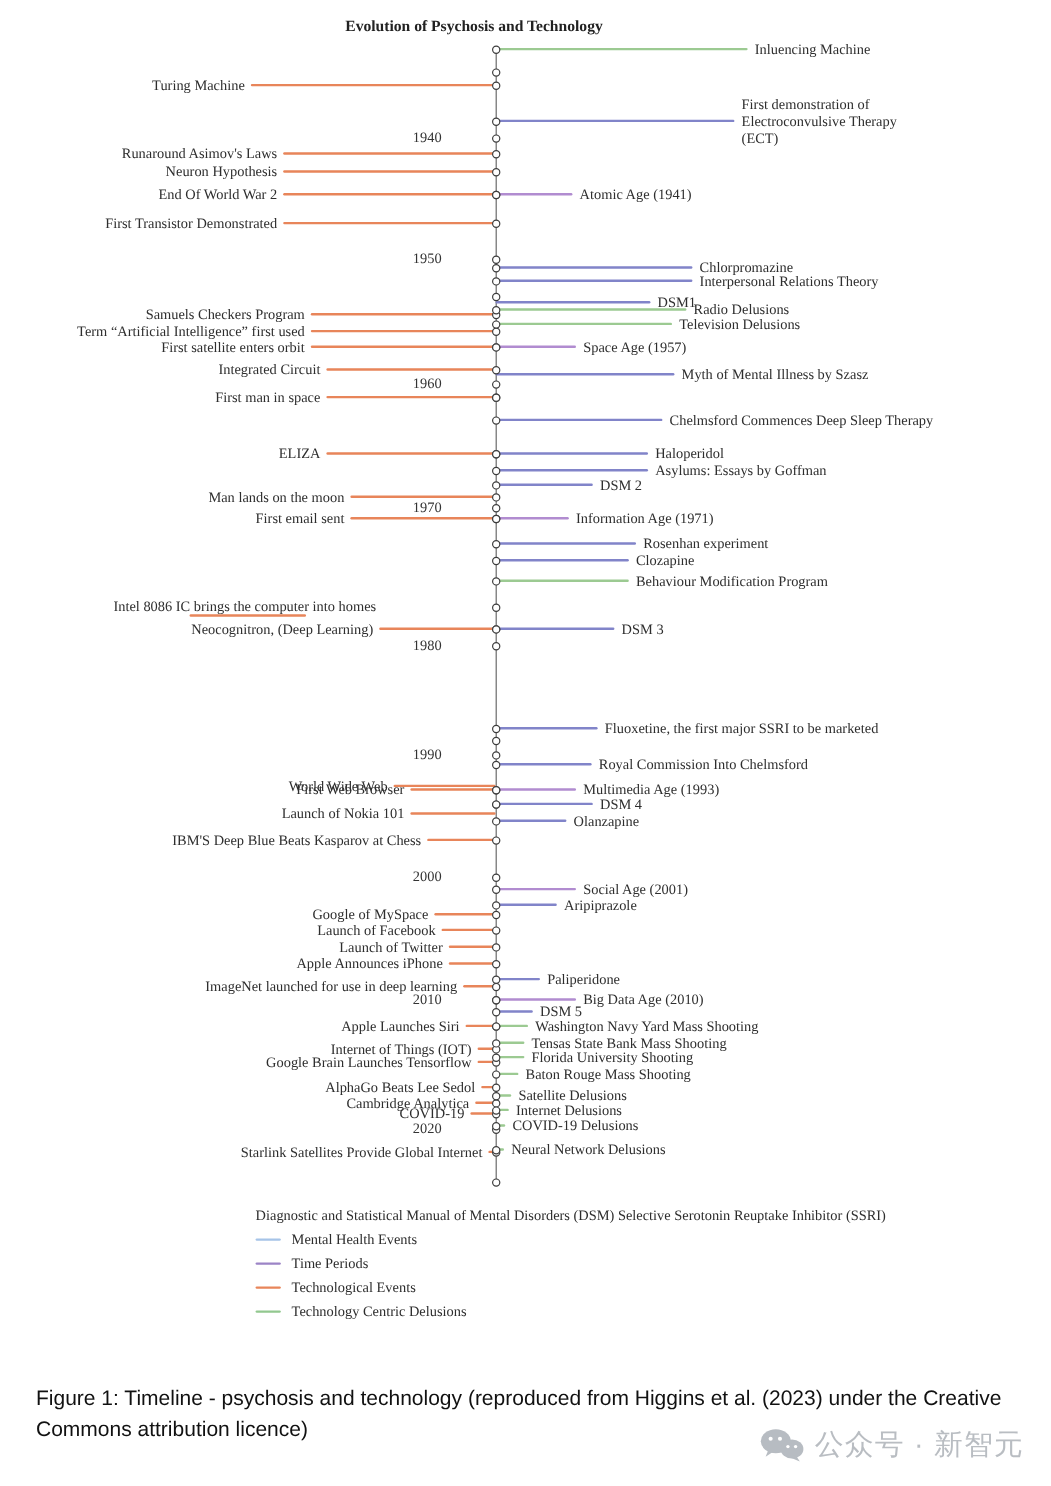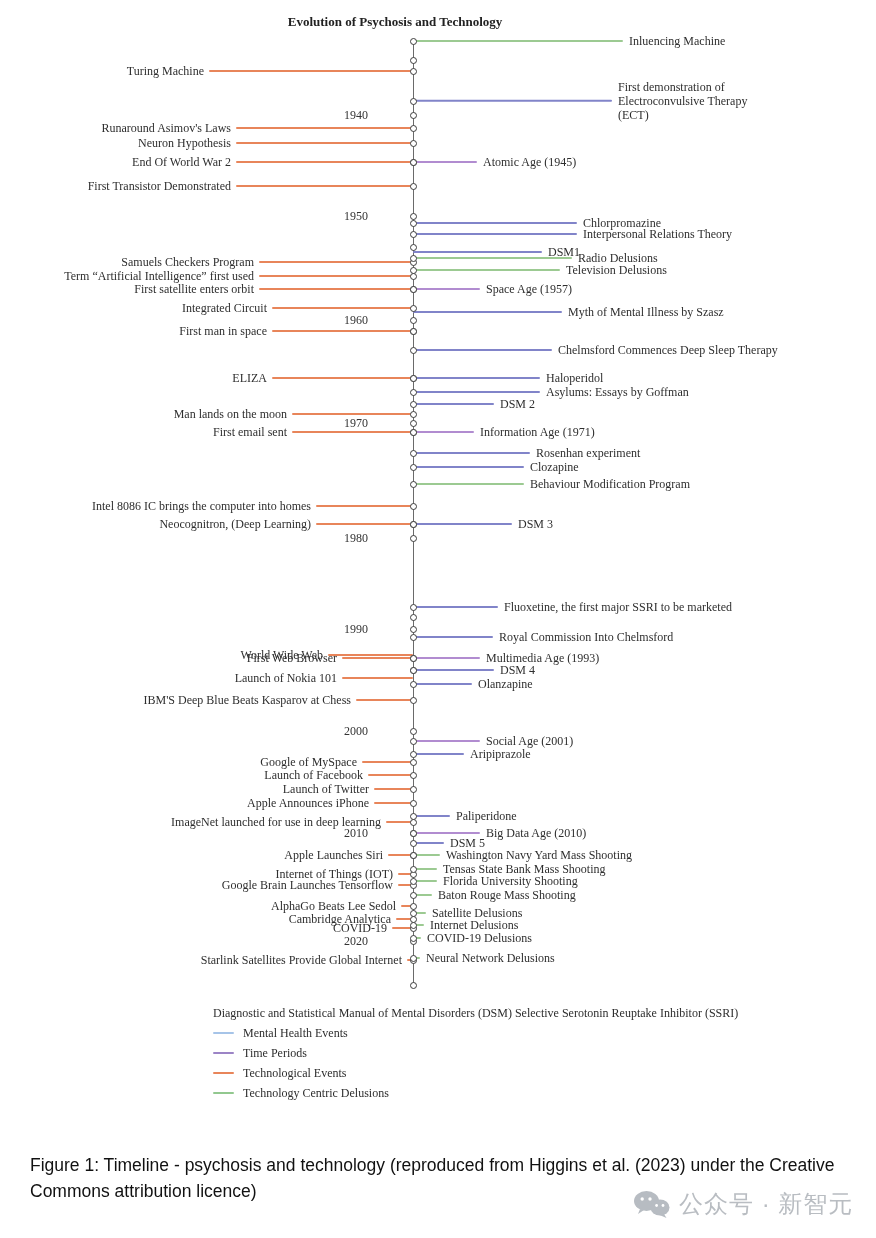--- a/index.html
+++ b/index.html
@@ -95,21 +95,21 @@
         <span class="line" style="width: 141px; background: rgb(232, 133, 90);"></span>
       </div>
       <div class="ev left" style="top: 414px;">
         <span class="lbl">Man lands on the moon</span>
         <span class="line" style="width: 121px; background: rgb(232, 133, 90);"></span>
       </div>
       <div class="ev left" style="top: 432px;">
         <span class="lbl">First email sent</span>
         <span class="line" style="width: 121px; background: rgb(232, 133, 90);"></span>
       </div>
-      <div class="ev left" style="top: 506px;">
+      <div class="ev left" style="top: 506px; flex-direction: column;">
         <span class="lbl">Intel 8086 IC brings the computer into homes</span>
         <span class="line" style="width: 97px; background: rgb(232, 133, 90);"></span>
       </div>
       <div class="ev left" style="top: 524px;">
         <span class="lbl">Neocognitron, (Deep Learning)</span>
         <span class="line" style="width: 97px; background: rgb(232, 133, 90);"></span>
       </div>
       <div class="ev left" style="top: 617px; margin-top: 38px;">
         <span class="lbl">World Wide Web</span>
         <span class="line" style="width: 85px; background: rgb(232, 133, 90);"></span>
@@ -179,21 +179,21 @@
         <span class="lbl">Inluencing Machine</span>
       </div>
       <div class="ev right" style="top: 101px;">
         <span class="line" style="width: 199px; background: rgb(129, 132, 201);"></span>
         <span class="lbl multi">First demonstration of
 Electroconvulsive Therapy
 (ECT)</span>
       </div>
       <div class="ev right" style="top: 162px;">
         <span class="line" style="width: 64px; background: rgb(177, 140, 208);"></span>
-        <span class="lbl">Atomic Age (1945)</span>
+        <span class="lbl">Atomic Age (1941)</span>
       </div>
       <div class="ev right" style="top: 223px;">
         <span class="line" style="width: 164px; background: rgb(129, 132, 201);"></span>
         <span class="lbl">Chlorpromazine</span>
       </div>
       <div class="ev right" style="top: 234px;">
         <span class="line" style="width: 164px; background: rgb(129, 132, 201);"></span>
         <span class="lbl">Interpersonal Relations Theory</span>
       </div>
       <div class="ev right" style="top: 252px;">

